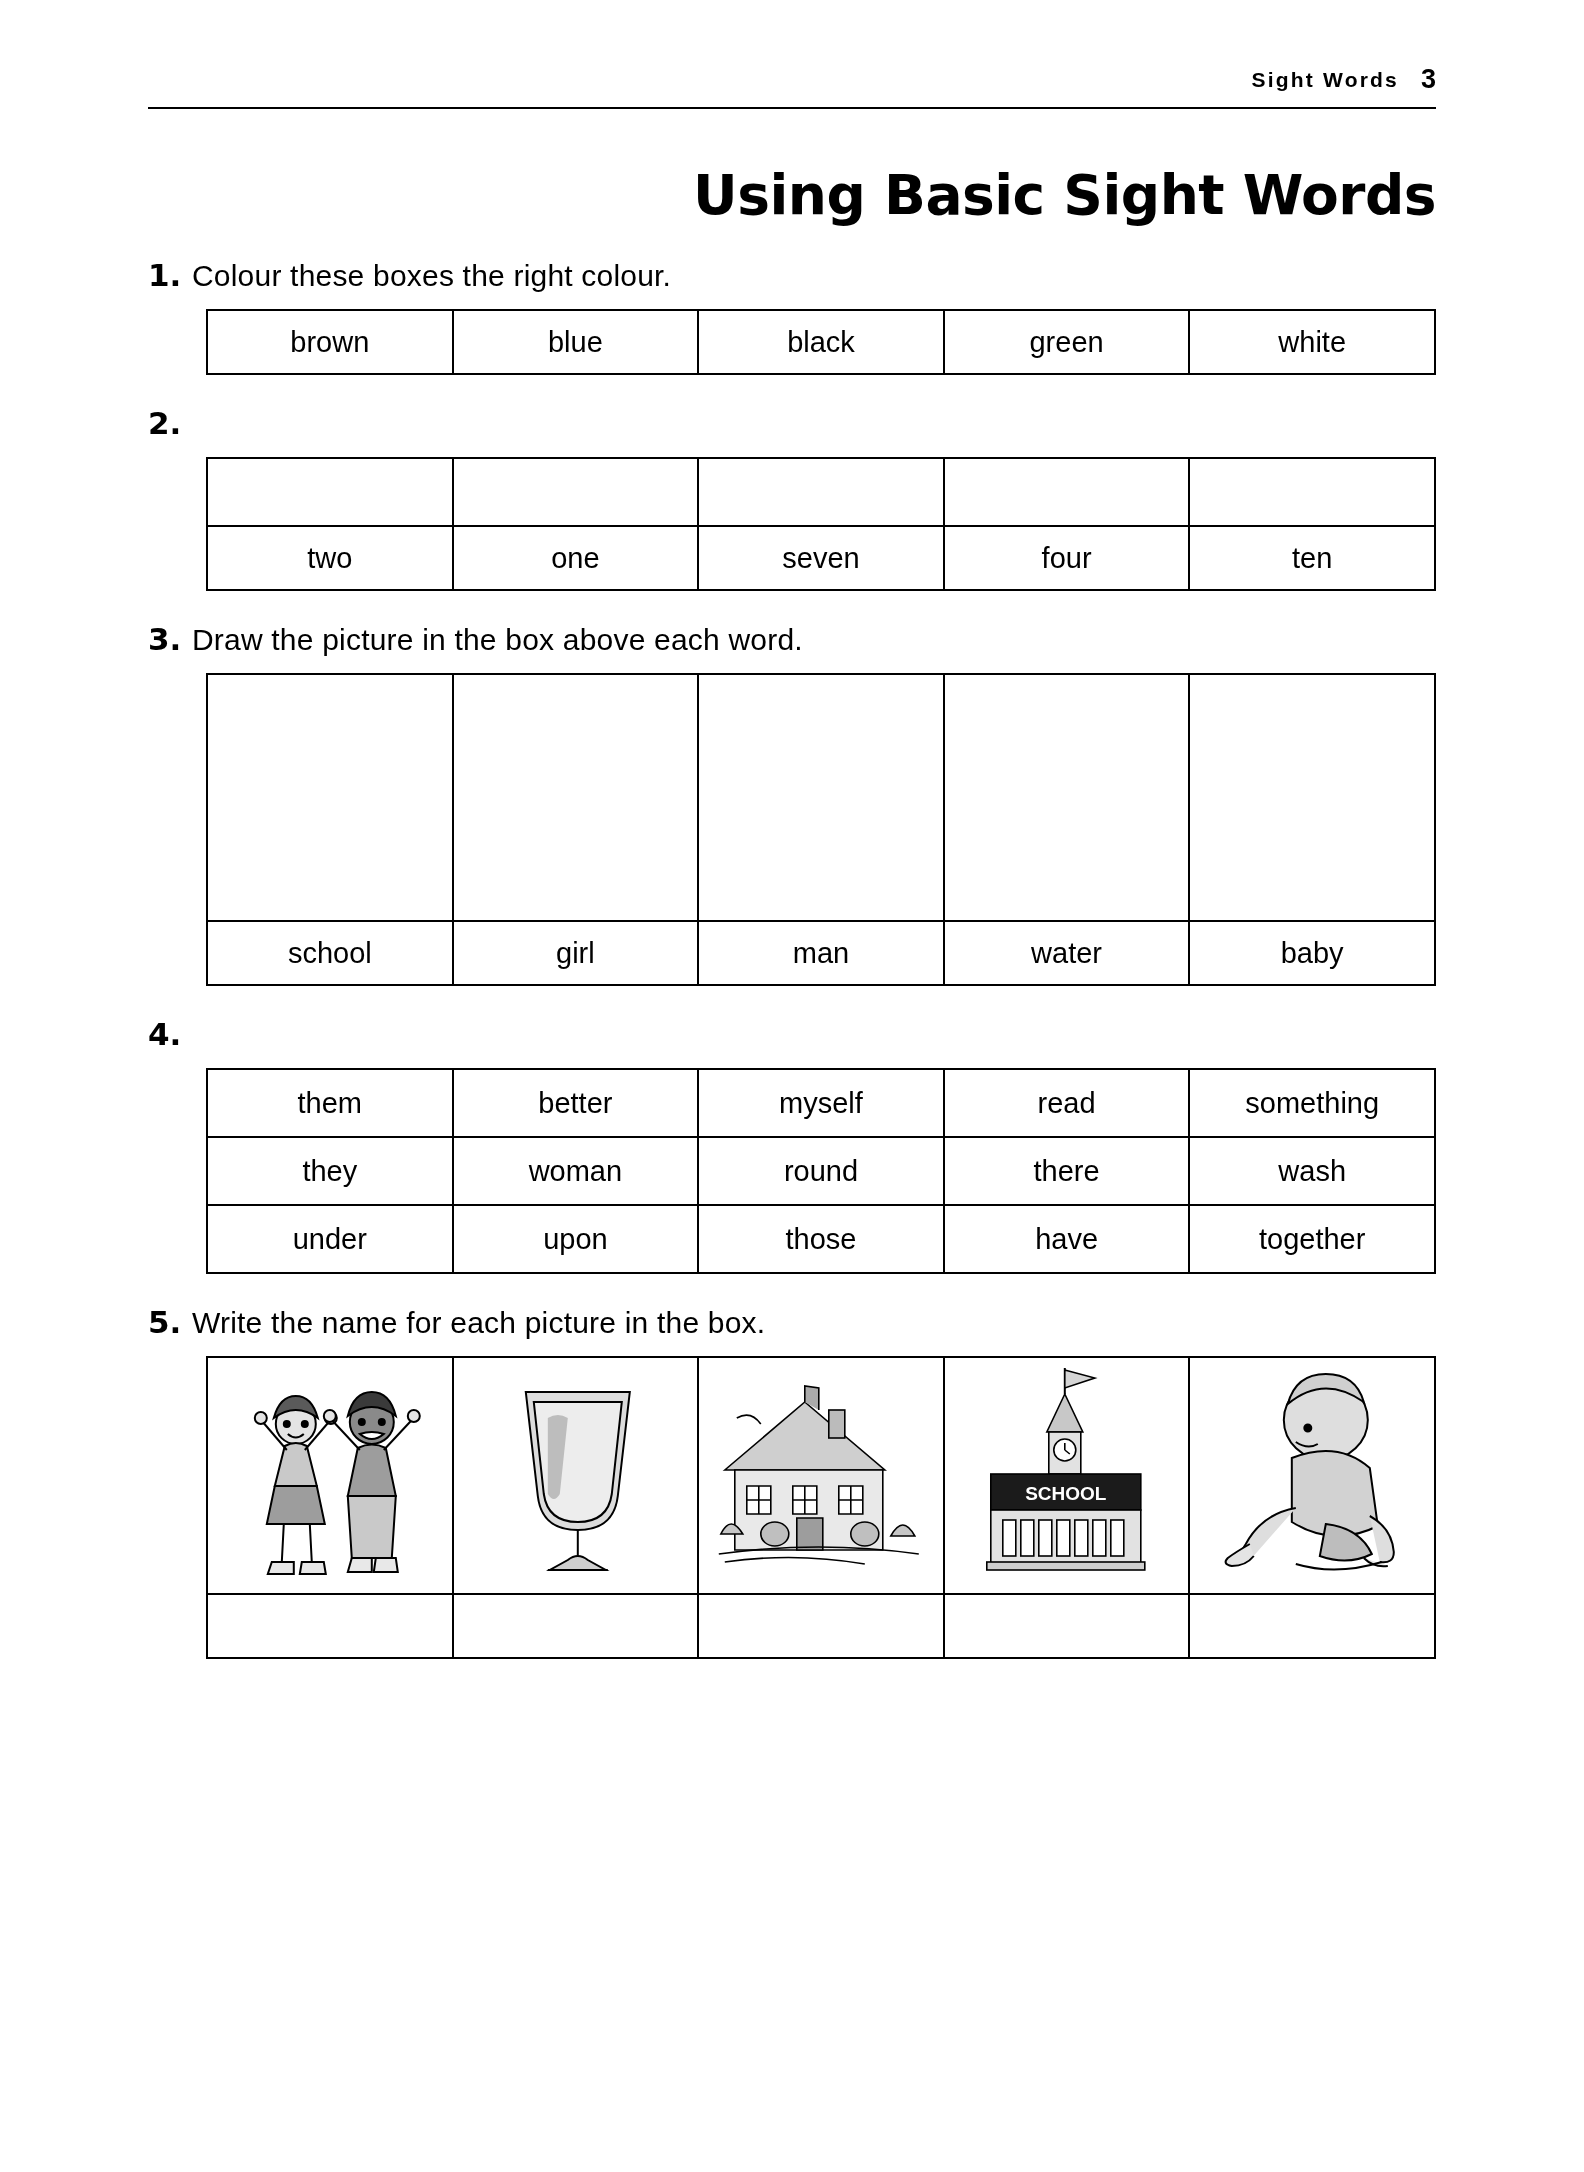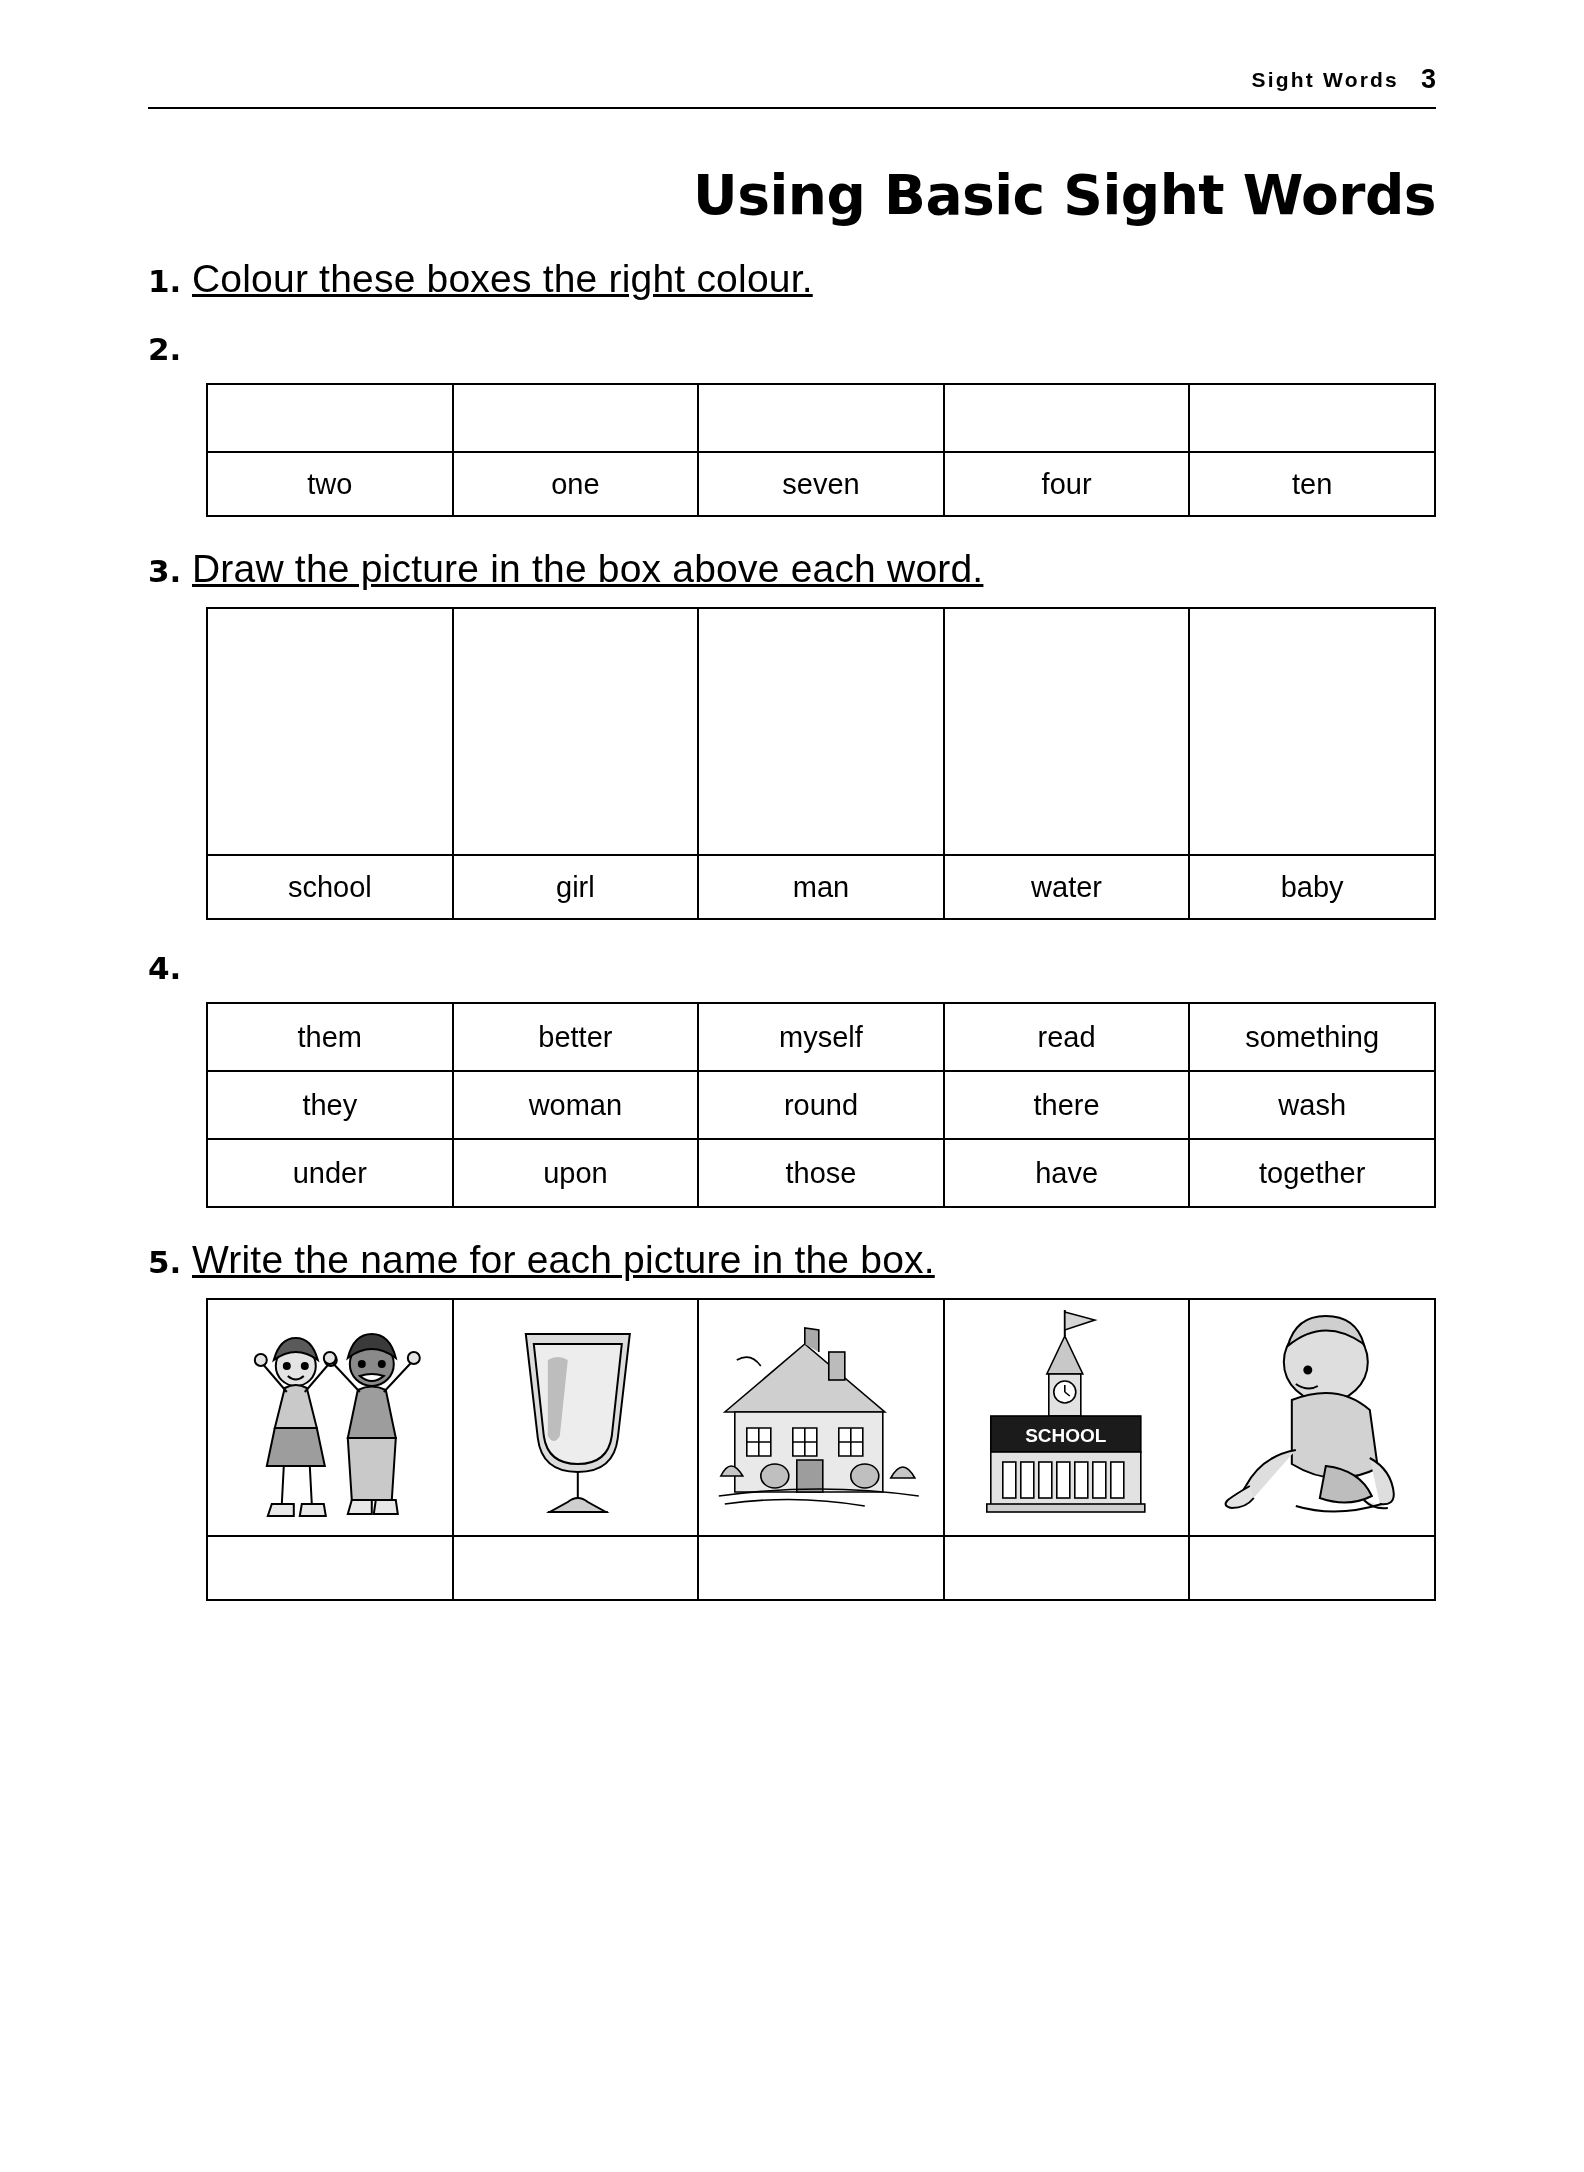--- a/index.html
+++ b/index.html
@@ -64,24 +64,23 @@
     align-items: baseline;
   }
   .q-number {
     font-size: 31px;
     font-weight: bold;
     width: 44px;
     flex: none;
     font-family: "DejaVu Sans", sans-serif;
   }
   .q-text {
-    font-size: 39px;
+    font-size: 30px;
     font-family: "Liberation Sans", sans-serif;
     letter-spacing: 0.2px;
-    text-decoration: underline;
   }
 
   
   .grid {
     border-collapse: collapse;
     table-layout: fixed;
     width: 1230px;
     margin-left: 58px;
     margin-top: 16px;
   }
@@ -121,20 +120,31 @@
     <span class="header-page-number">3</span>
   </div>
   <div class="header-rule"></div>
 
   <h1 class="doc-title">Using Basic Sight Words</h1>
 
   <div class="question">
     <span class="q-number">1.</span>
     <span class="q-text">Colour these boxes the right colour.</span>
   </div>
+  <table class="grid">
+    <tbody>
+        <tr>
+      <td>brown</td>
+      <td>blue</td>
+      <td>black</td>
+      <td>green</td>
+      <td>white</td>
+    </tr>
+  </tbody>
+    </table>
 
   <div class="question">
     <span class="q-number">2.</span>
   </div>
   <table class="grid">
     <tbody>
         <tr class="blank-row">
       <td></td>
       <td></td>
       <td></td>

